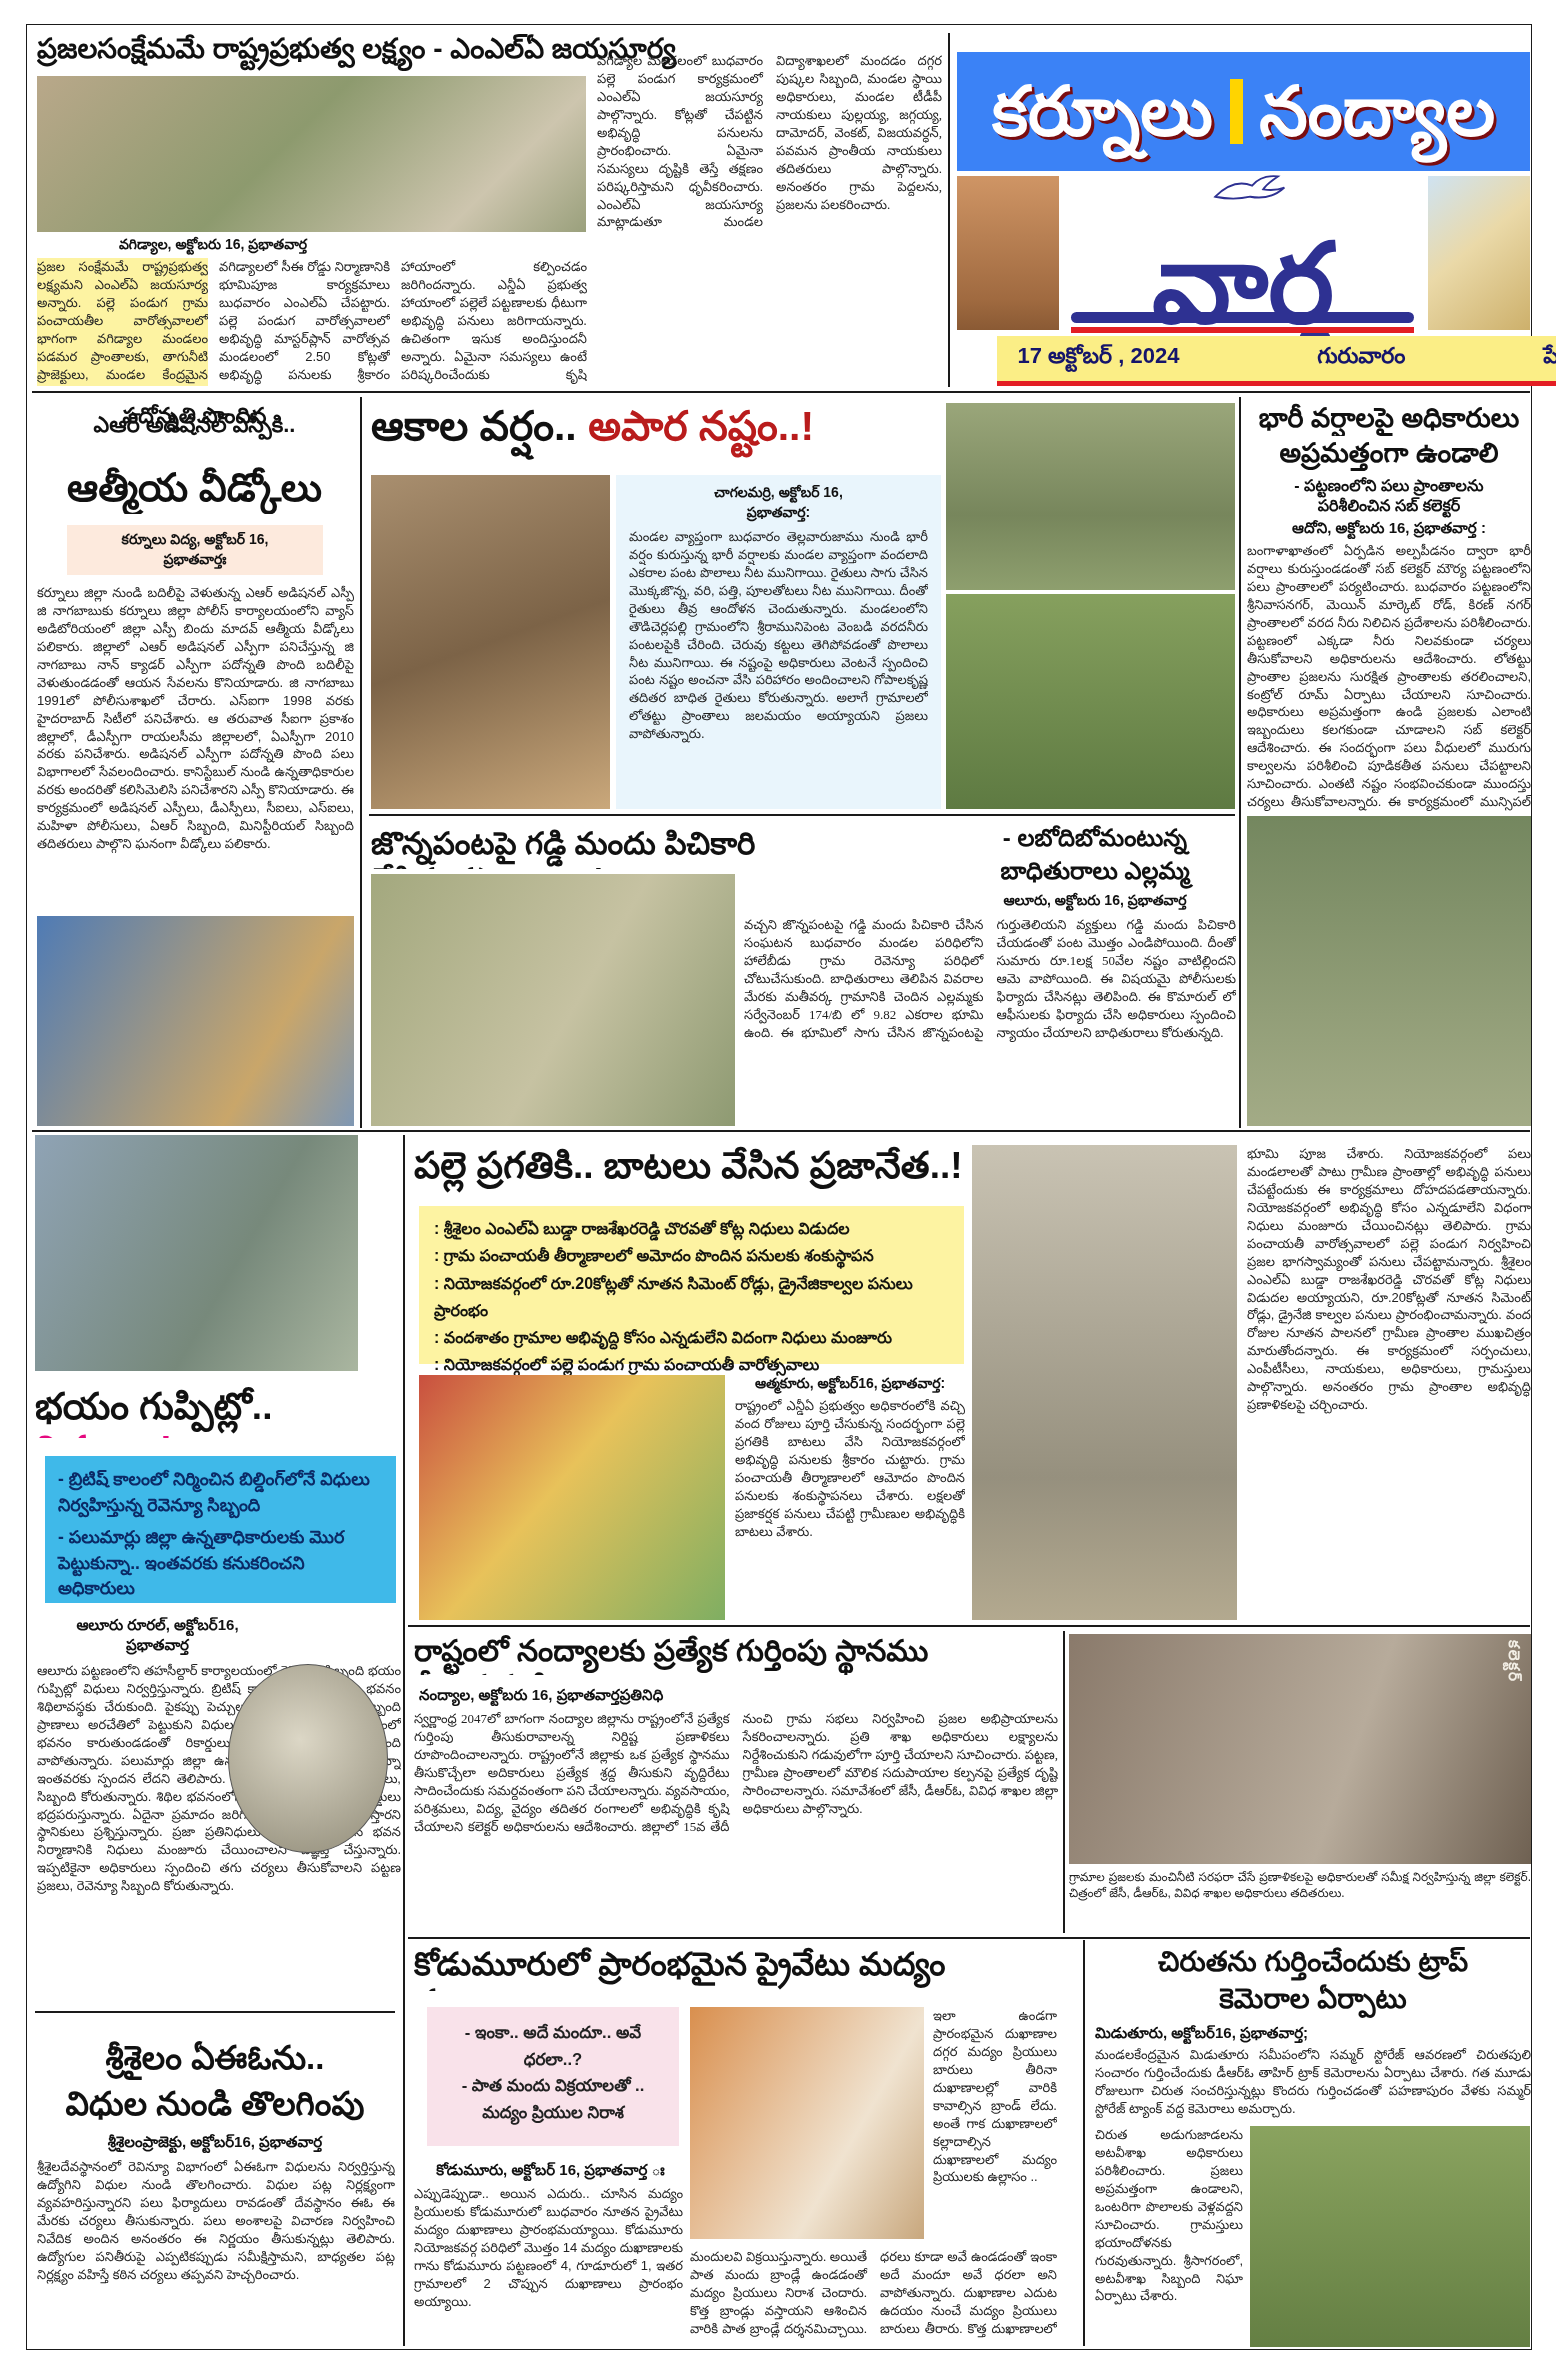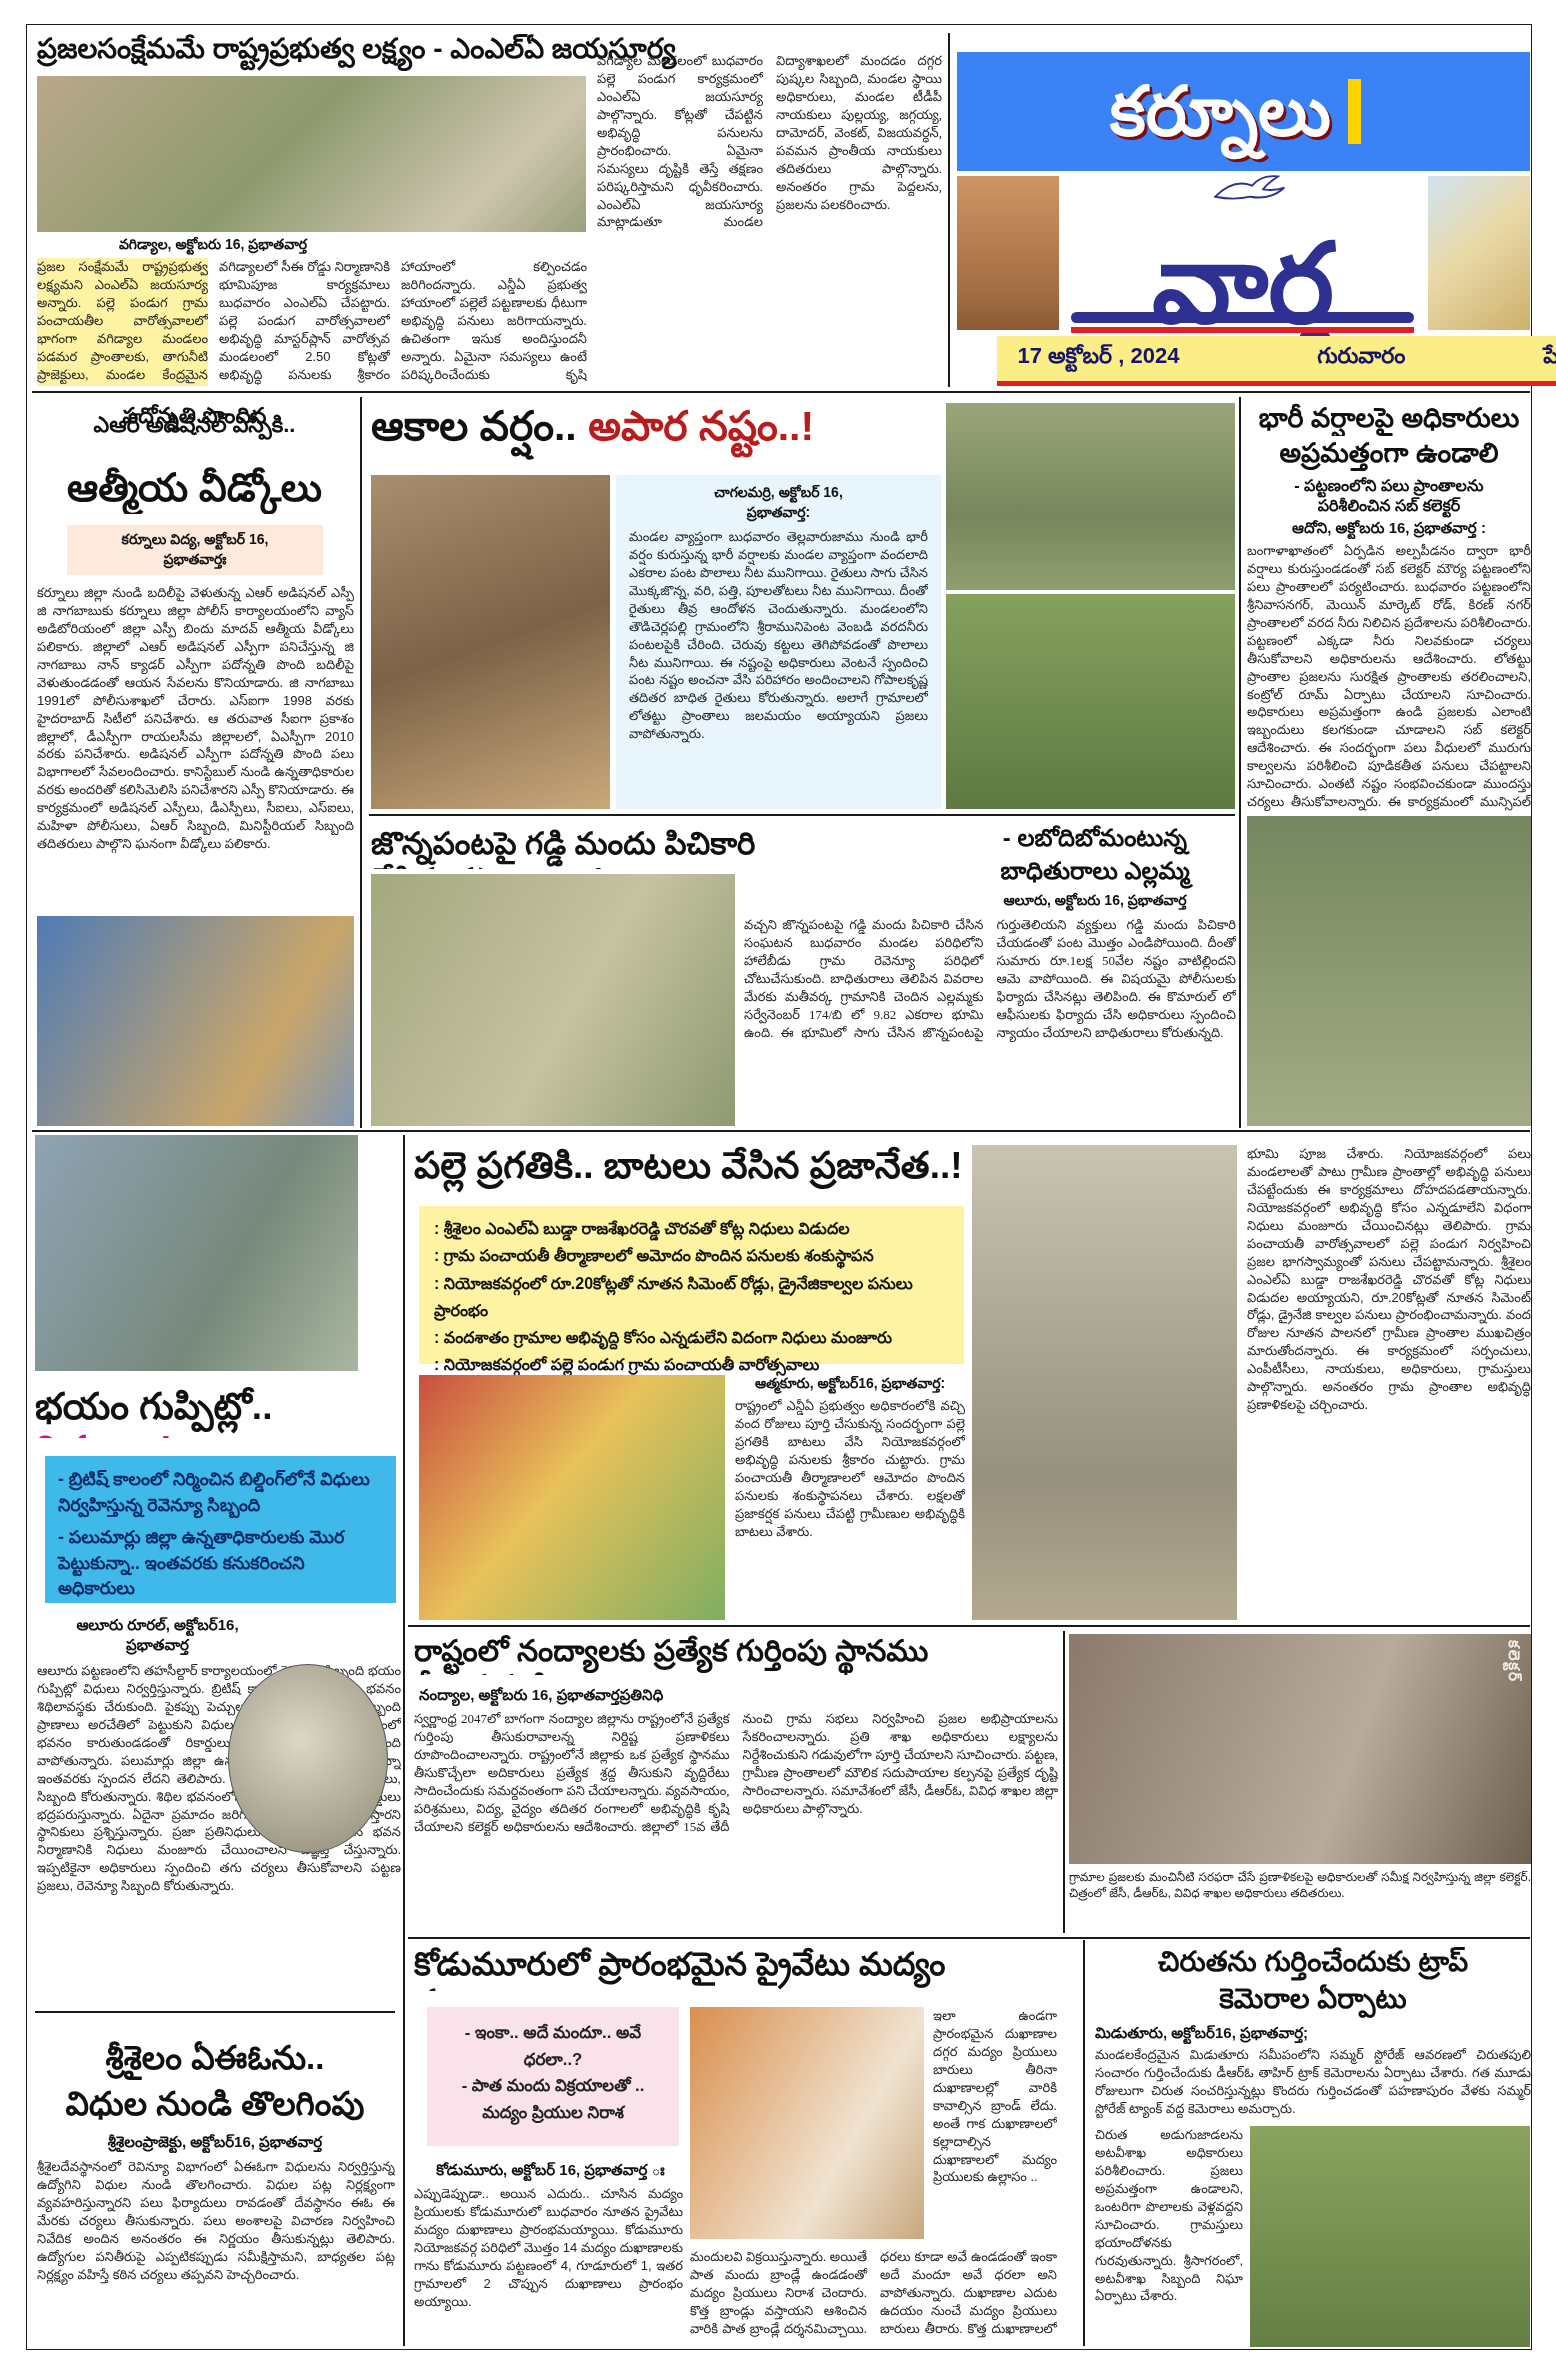--- a/index.html
+++ b/index.html
@@ -57,20 +57,21 @@
   <div class="abs bd" style="left:37px;top:258px;width:171px;height:128px;background:#fdf3a2;">ప్రజల సంక్షేమమే రాష్ట్రప్రభుత్వ లక్ష్యమని ఎంఎల్ఏ జయసూర్య అన్నారు. పల్లె పండుగ గ్రామ పంచాయతీల వారోత్సవాలలో భాగంగా వగిడ్యాల మండలం పడమర ప్రాంతాలకు, తాగునీటి ప్రాజెక్టులు, మండల కేంద్రమైన ప్రాజెక్టులు..</div>
   <div class="abs bd" style="left:219px;top:258px;width:171px;height:128px;">వగిడ్యాలలో సీఈ రోడ్డు నిర్మాణానికి భూమిపూజ కార్యక్రమాలు బుధవారం ఎంఎల్ఏ చేపట్టారు. పల్లె పండుగ వారోత్సవాలలో అభివృద్ధి మాస్టర్‌ప్లాన్ వారోత్సవ మండలంలో 2.50 కోట్లతో అభివృద్ధి పనులకు శ్రీకారం చుట్టారు. గ్రామాల్లో మౌలిక సదుపాయాలు గలవని తెలుగుదేశం పార్టీ..</div>
   <div class="abs bd" style="left:401px;top:258px;width:186px;height:128px;">హాయాంలో కల్పించడం జరిగిందన్నారు. ఎన్డీఏ ప్రభుత్వ హాయాంలో పల్లెలే పట్టణాలకు ధీటుగా అభివృద్ధి పనులు జరిగాయన్నారు. ఉచితంగా ఇసుక అందిస్తుందనీ అన్నారు. ఏమైనా సమస్యలు ఉంటే పరిష్కరించేందుకు కృషి చేస్తామన్నారు. ఈ కార్యక్రమంలో గ్రామాల అభివృద్ధి అధికారి సుధీర్, వార్డెండయ్య..</div>
   <div class="abs bd cols2" style="left:597px;top:52px;width:345px;height:334px;">వగిడ్యాల మండలంలో బుధవారం పల్లె పండుగ కార్యక్రమంలో ఎంఎల్ఏ జయసూర్య పాల్గొన్నారు. కోట్లతో చేపట్టిన అభివృద్ధి పనులను ప్రారంభించారు. ఏమైనా సమస్యలు దృష్టికి తెస్తే తక్షణం పరిష్కరిస్తామని ధృవీకరించారు. ఎంఎల్ఏ జయసూర్య మాట్లాడుతూ మండల విద్యాశాఖలలో మందడం దగ్గర పుష్కల సిబ్బంది, మండల స్థాయి అధికారులు, మండల టీడీపీ నాయకులు పుల్లయ్య, జగ్గయ్య, దామోదర్, వెంకట్, విజయవర్ధన్, పవమన ప్రాంతీయ నాయకులు తదితరులు పాల్గొన్నారు. అనంతరం గ్రామ పెద్దలను, ప్రజలను పలకరించారు.</div>
 
   <div class="abs rule-v" style="left:948px;top:33px;height:354px;"></div>
 
   <div class="abs mast-red" style="left:957px;top:52px;width:573px;height:119px;">
     <span class="mast-title">కర్నూలు</span>
     <span class="mast-bar"></span>
+    <span class="mast-title">నంద్యాల</span>
   </div>
   <div class="abs ph ph-tower" style="left:957px;top:176px;width:102px;height:154px;"></div>
   <div class="abs" style="left:1206px;top:169px;width:83px;height:37px;">
     <svg width="83" height="37" viewBox="0 0 90 40">
         <path d="M10 30 Q30 10 50 18 Q60 6 78 8 Q66 16 62 22 Q75 24 85 20 Q70 34 48 30 Q30 34 10 30 Z" fill="#ffffff" stroke="#2e3192" stroke-width="2"></path>
       </svg>
   </div>
   <div class="abs mast-main" style="left:1067px;top:193px;width:352px;height:126px;">వార్త</div>
   <div class="abs" style="left:1071px;top:312px;width:343px;height:11px;background:#2e3192;border-radius:5.6px;"></div>
   <div class="abs" style="left:1071px;top:327px;width:343px;height:5.6px;background:#e31e24;"></div>

